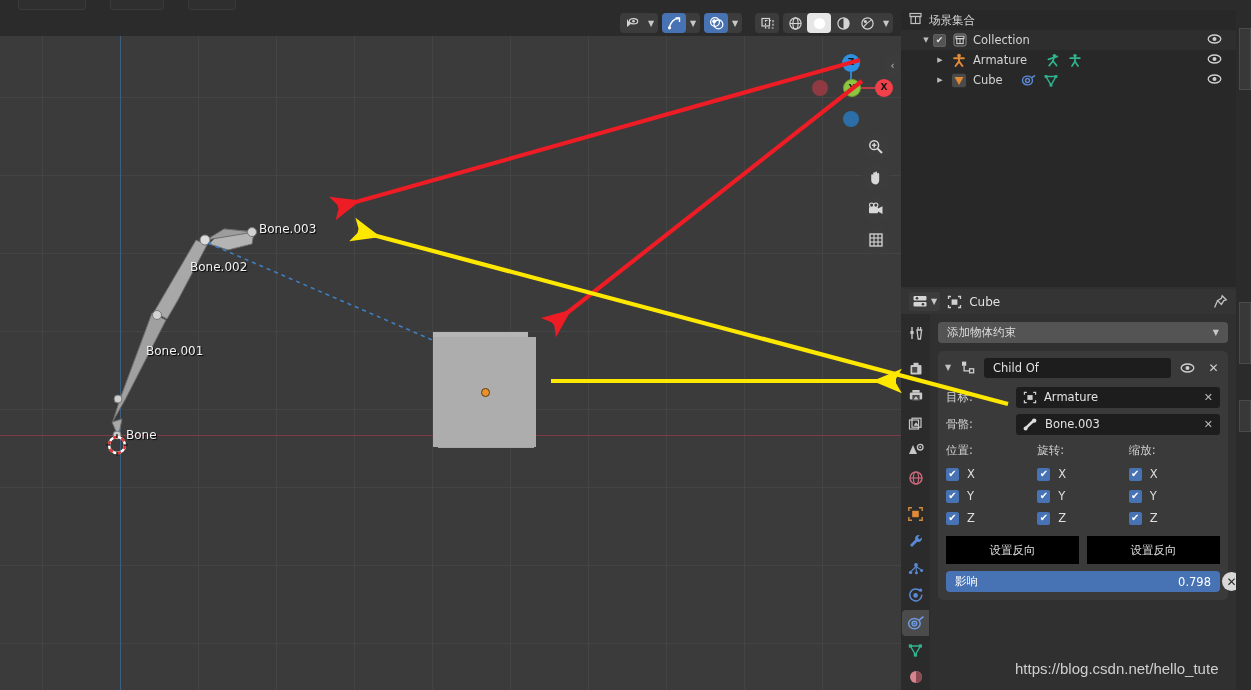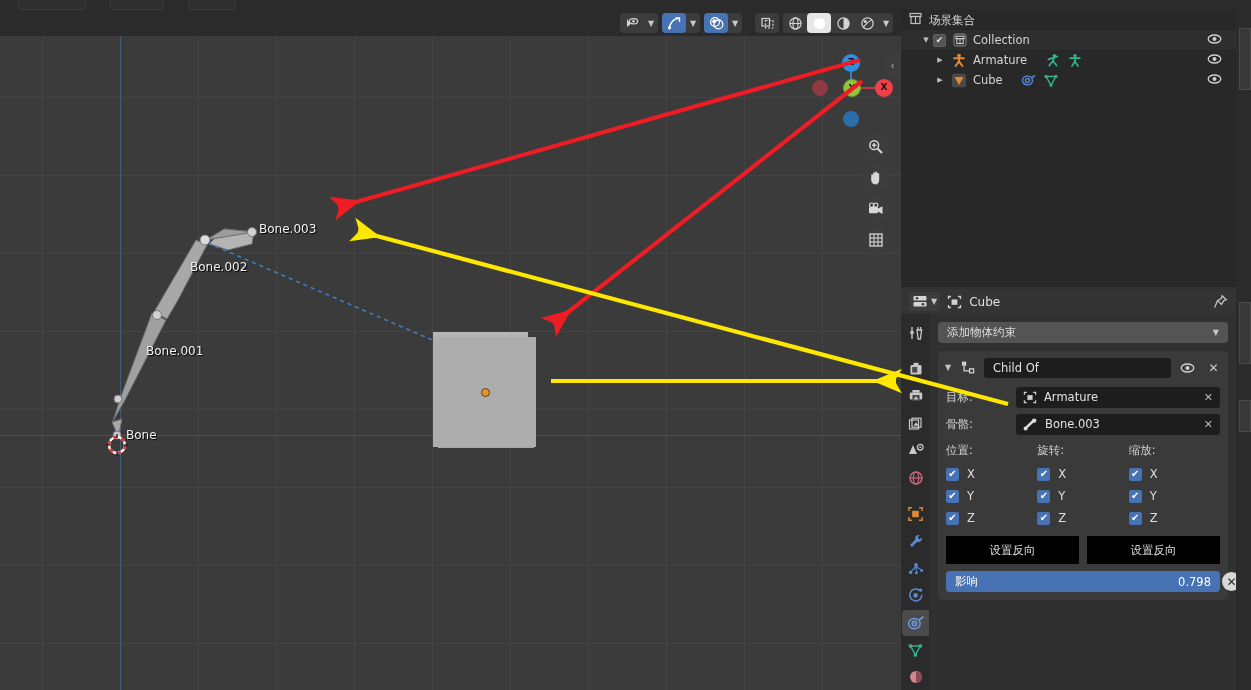--- a/index.html
+++ b/index.html
@@ -676,13 +676,14 @@
       <marker id="my" markerWidth="7" markerHeight="7" refX="5.6" refY="3.2" orient="auto">
         <polygon points="0,3.2 7,0.3 5.3,3.2 7,6.1" fill="#ffe800"></polygon>
       </marker>
     </defs>
     <line x1="860" y1="60" x2="338" y2="207" stroke="#ee1c24" stroke-width="4.2" marker-end="url(#mr)"></line>
     <line x1="862" y1="81" x2="553" y2="324" stroke="#ee1c24" stroke-width="4.2" marker-end="url(#mr)"></line>
     <line x1="1008" y1="404" x2="358" y2="231" stroke="#ffe800" stroke-width="4.2" marker-end="url(#my)"></line>
     <line x1="551" y1="381" x2="896" y2="381" stroke="#ffe800" stroke-width="4.2" marker-end="url(#my)"></line>
   </svg>
 
+  <div id="watermark">https://blog.csdn.net/hello_tute</div>
 </div>
 
 </body></html>

